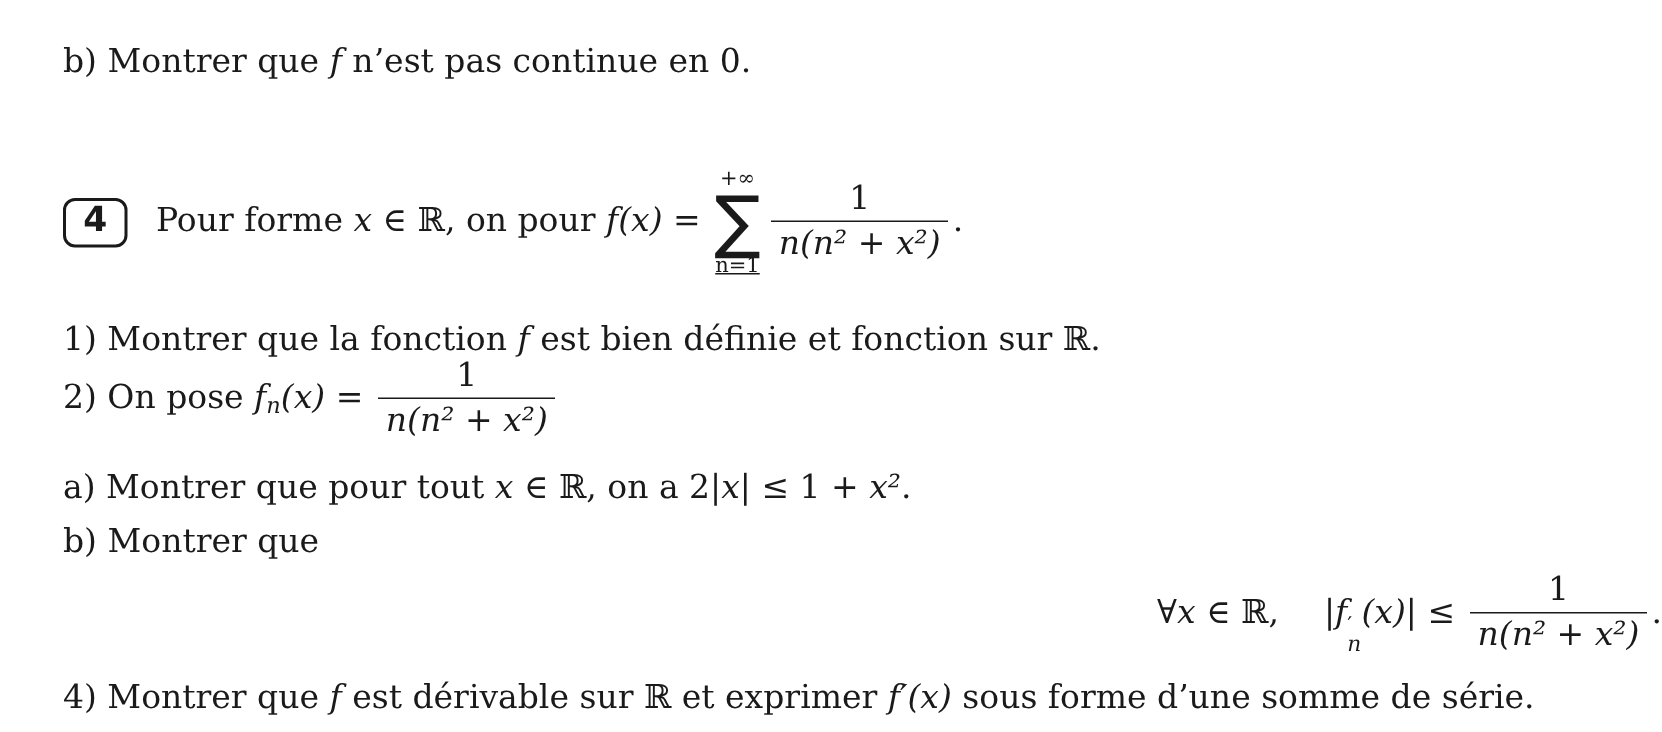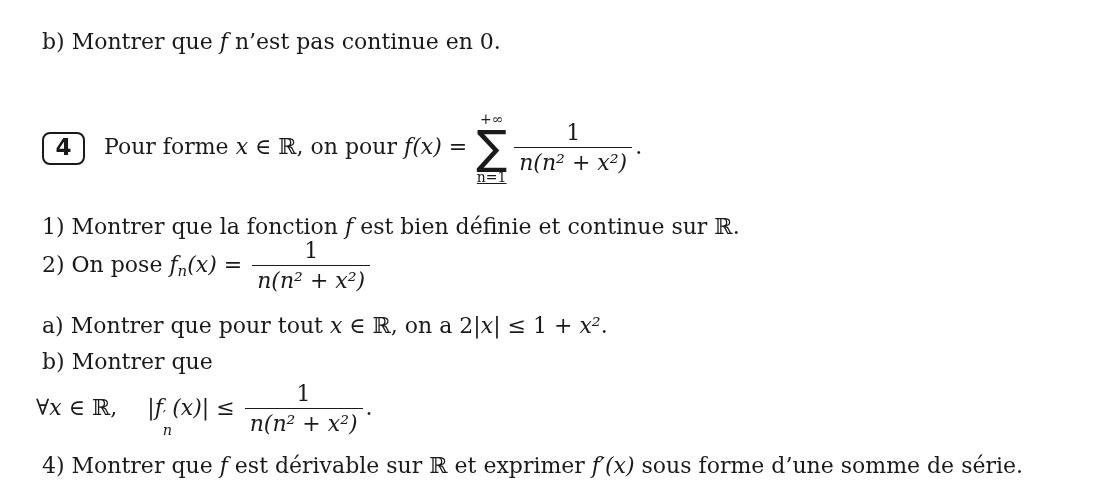--- a/index.html
+++ b/index.html
@@ -18,22 +18,21 @@
     overflow: hidden;
   }
   .line {
     position: absolute;
     left: 42px;
     white-space: nowrap;
   }
   .line.centered {
     left: 0;
     right: 0;
-    text-align: left;
-    margin-left: 36px;
+    text-align: right;
   }
   .mi { font-style: italic; }
 
   
   .exnum {
     display: inline-flex;
     align-items: center;
     justify-content: center;
     width: 39px;
     height: 29px;
@@ -120,21 +119,21 @@
         <span class="lim upper">+∞</span>
         <span class="sigma">∑</span>
         <span class="lim lower">n=1</span>
       </span><span class="frac">
         <span class="num">1</span>
         <span class="den mi">n(n² + x²)</span>
       </span><span>.</span>
   </div>
 
   <div class="line" style="top:213px">
-    <span>1) Montrer que la fonction </span><span class="mi">f</span><span> est bien définie et continue sur ℝ.</span>
+    <span>1) Montrer que la fonction </span><span class="mi">f</span><span> est bien définie et fonction sur ℝ.</span>
   </div>
 
   <div class="line" style="top:238px">
     <span>2) On pose </span><span class="mi">f</span><span class="msub mi">n</span><span class="mi">(x)</span><span> = </span><span class="frac">
         <span class="num">1</span>
         <span class="den mi">n(n² + x²)</span>
       </span>
   </div>
 
   <div class="line" style="top:312px">

